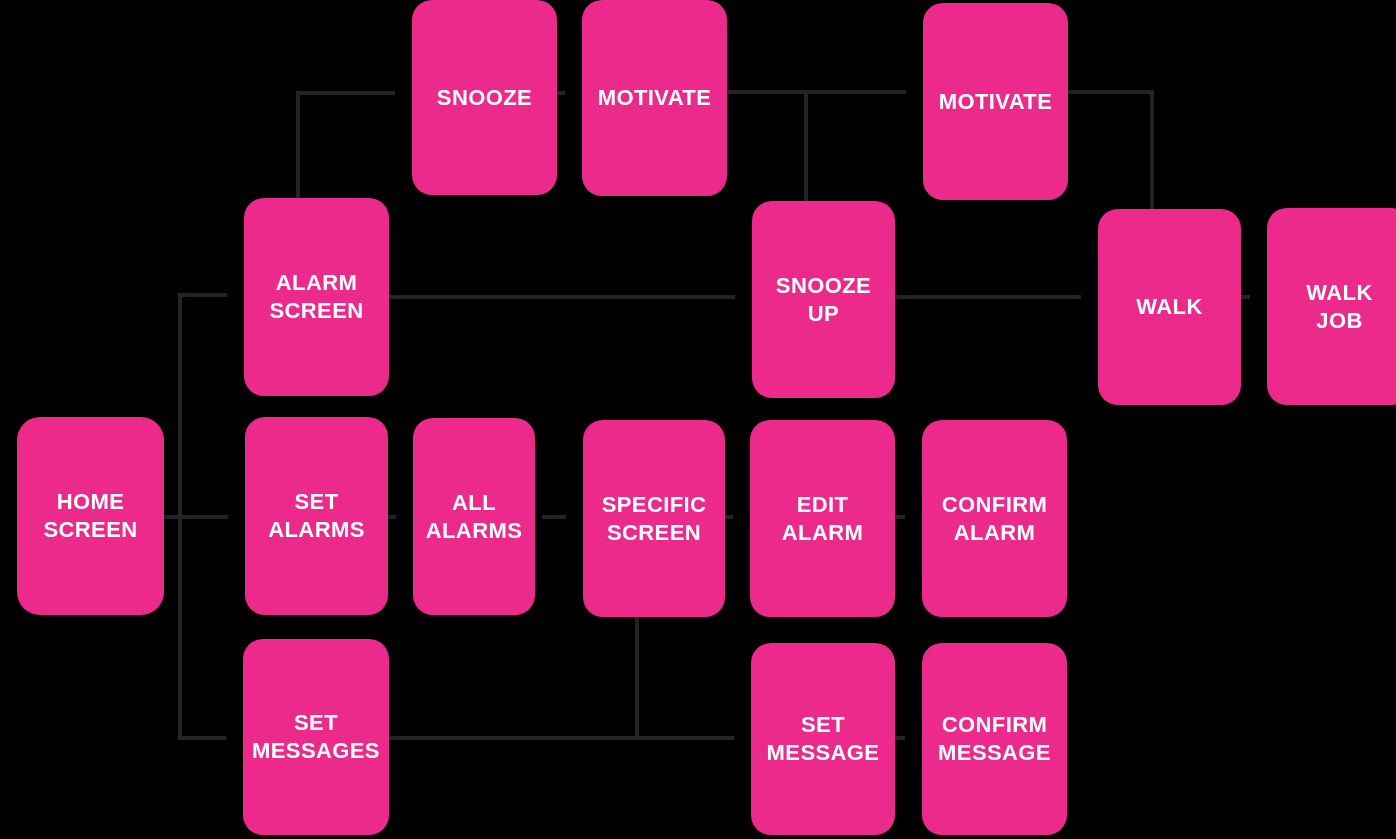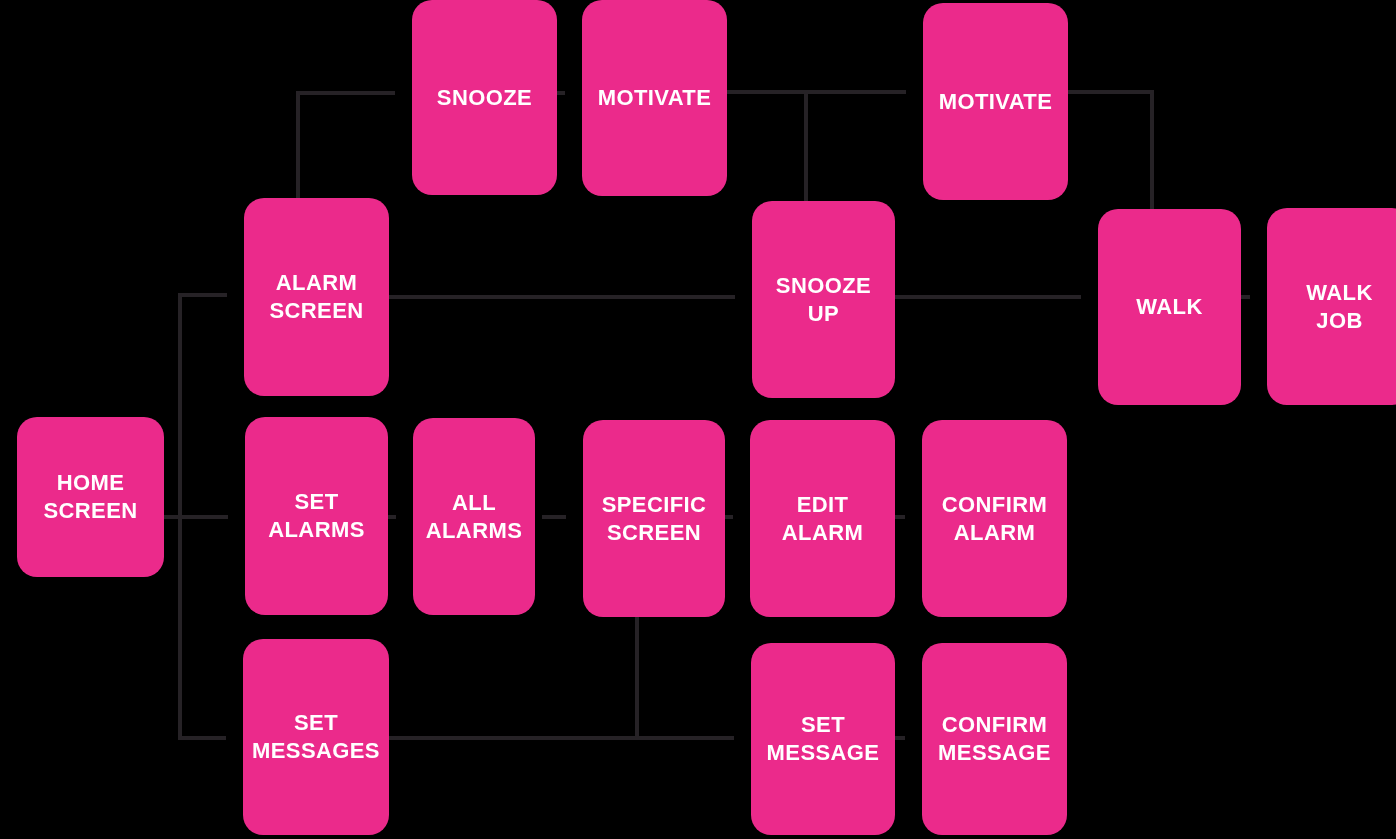--- a/index.html
+++ b/index.html
@@ -24,21 +24,21 @@
   .h{height:4px;} .v{width:4px;}
 
   
   .n-snooze{left:395px;top:0;width:145px;height:195px;}
   .n-motivate1{left:565px;top:0;width:145px;height:196px;}
   .n-motivate2{left:906px;top:3px;width:145px;height:197px;}
   .n-alarm-screen{left:227px;top:198px;width:145px;height:198px;}
   .n-stand-up{left:735px;top:201px;width:143px;height:197px;}
   .n-walk{left:1081px;top:209px;width:143px;height:196px;}
   .n-good-job{left:1250px;top:208px;width:145px;height:197px;}
-  .n-home-screen{left:0;top:417px;width:147px;height:160px;}
+  .n-home-screen{left:0;top:417px;width:147px;height:198px;border-radius:23px;}
   .n-set-alarms{left:228px;top:417px;width:143px;height:198px;}
   .n-all-alarms{left:396px;top:418px;width:122px;height:197px;}
   .n-specific-alarm{left:566px;top:420px;width:142px;height:197px;}
   .n-edit-alarm{left:733px;top:420px;width:145px;height:197px;}
   .n-confirm-alarm{left:905px;top:420px;width:145px;height:197px;}
   .n-set-messages{left:226px;top:639px;width:146px;height:196px;}
   .n-set-message{left:734px;top:643px;width:144px;height:192px;}
   .n-confirm-message{left:905px;top:643px;width:145px;height:192px;}
 
   

